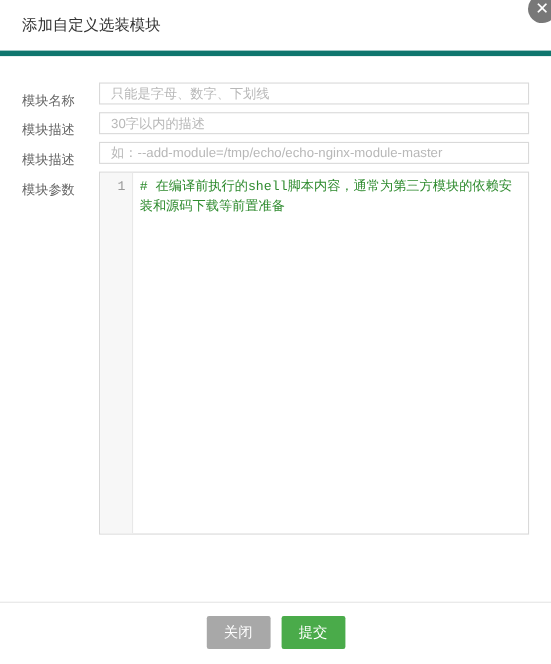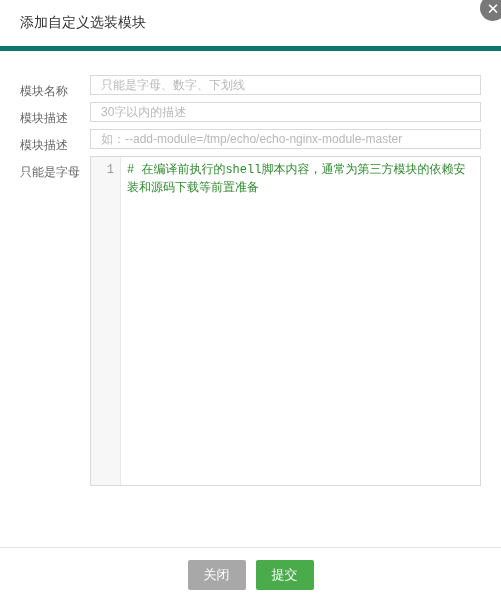--- a/index.html
+++ b/index.html
@@ -168,21 +168,21 @@
     </div>
 
     <div class="form-row">
       <div class="form-label">模块描述</div>
       <div class="form-control">
         <input type="text" class="text-input" placeholder="如：--add-module=/tmp/echo/echo-nginx-module-master" style="">
       </div>
     </div>
 
     <div class="form-row">
-      <div class="form-label">只能是字母</div>
+      <div class="form-label">模块参数</div>
       <div class="form-control">
         <div class="code-editor">
           <div class="gutter">
             <div>1</div>
           </div>
           <div class="code-area"><span class="code-comment"># 在编译前执行的shell脚本内容，通常为第三方模块的依赖安装和源码下载等前置准备</span></div>
         </div>
       </div>
     </div>
 

